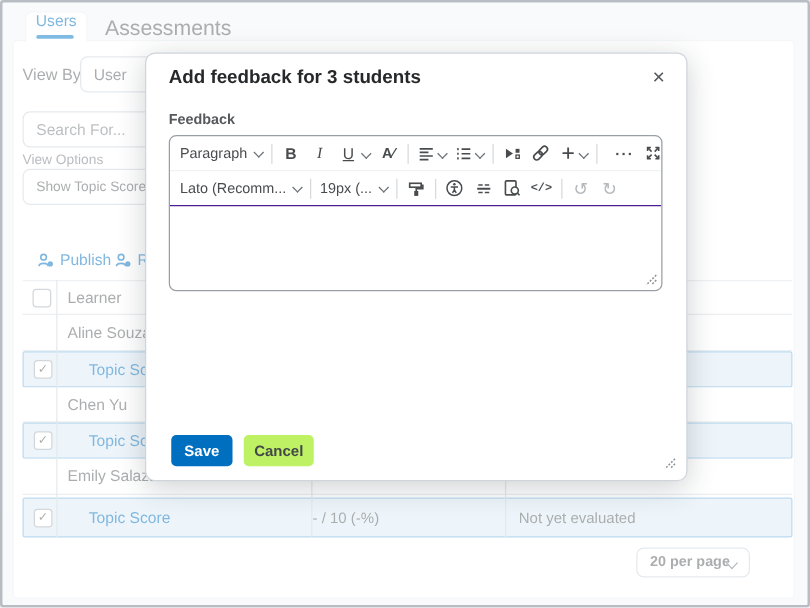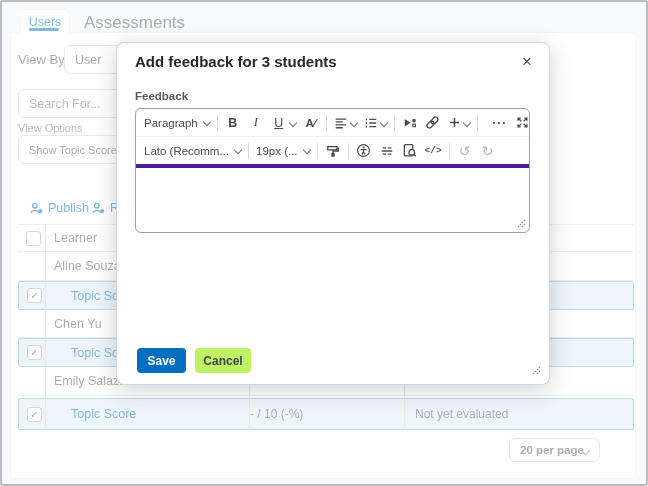--- a/index.html
+++ b/index.html
@@ -1,21 +1,21 @@
 <!DOCTYPE html>
 <html><head>
 <meta charset="utf-8">
 <style>
   html,body{margin:0;padding:0;background:#e9ebed;font-family:"Liberation Sans",sans-serif;}
   .screen{position:relative;width:648px;height:486px;box-sizing:border-box;border:2px solid #b7bdc3;border-radius:3px;background:#f2f4f6;overflow:hidden;}
   .page{position:absolute;inset:0;}
   .abs{position:absolute;}
   
   .card{position:absolute;left:8px;top:30px;width:626px;height:447px;background:#ffffff;border:1px solid #e9edf0;border-radius:4px;box-sizing:border-box;}
-  .tab-users{position:absolute;left:18px;top:7px;width:48px;height:24px;background:#fff;border:1px solid #e9edf0;border-bottom:none;border-radius:6px 6px 0 0;display:flex;align-items:center;justify-content:center;font-size:12.5px;color:#006fbf;}
+  .tab-users{position:absolute;left:18px;top:7px;width:48px;height:24px;background:#fff;border:1px solid #e9edf0;border-bottom:none;border-radius:6px 6px 0 0;display:flex;align-items:flex-start;justify-content:center;font-size:12.5px;color:#006fbf;}
   .tab-underline{position:absolute;left:27px;top:26px;width:30px;height:3px;background:#0076c8;border-radius:2px;}
   .tab-assessments{position:absolute;left:82px;top:11px;font-size:17px;color:#565a5c;}
   .lbl{color:#565a5c;font-size:13px;}
   .select{position:absolute;background:#fff;border:1px solid #ccd3d9;border-radius:6px;box-sizing:border-box;display:flex;align-items:center;padding:0 10px;font-size:12.5px;color:#565a5c;}
   .chev{display:inline-block;width:6px;height:6px;border-right:1.4px solid #6b7176;border-bottom:1.4px solid #6b7176;transform:rotate(45deg);}
   .sel-chev{position:absolute;right:10px;top:11px;}
   .placeholder{color:#797f84;}
   
   .action-link{position:absolute;display:flex;align-items:center;gap:5px;font-size:12.5px;color:#006fbf;}
   
@@ -33,21 +33,21 @@
   
   .dim{position:absolute;inset:0;background:rgba(255,255,255,0.5);z-index:5;}
   
   .modal{position:absolute;left:114px;top:40px;width:434px;height:343px;background:#fff;border:1px solid #cfd5da;border-radius:8px;box-shadow:0 5px 22px rgba(40,50,60,0.22);z-index:10;box-sizing:border-box;padding-left:23px;}
   .modal-title{position:absolute;left:18px;top:10px;font-size:15px;font-weight:bold;color:#26282a;}
   .modal-close{position:absolute;right:13px;top:6px;font-size:17px;color:#565a5c;cursor:pointer;line-height:1;padding:4px;}
   .field-label{position:absolute;left:18px;top:47px;font-size:11.5px;font-weight:bold;color:#565a5c;}
   .editor{position:absolute;left:18px;top:65px;width:395px;height:125px;border:1px solid #999fa5;border-radius:6px;box-sizing:border-box;background:#fff;overflow:hidden;}
   .tb-row{display:flex;align-items:center;height:27px;padding:0 8px;gap:7px;}
   .tb-row.r1{border-bottom:1px solid #f0f2f4;}
-  .tb-row.r2{border-bottom:4px solid #4c1d95;}
+  .tb-row.r2{border-bottom:1px solid #4c1d95;}
   .tb-dd{display:flex;align-items:center;gap:6px;font-size:11.5px;color:#494c4e;white-space:nowrap;}
   .tb-dd .chev{width:5px;height:5px;margin-bottom:2px;}
   .tb-sep{width:1px;height:16px;background:#d6dadd;flex:0 0 1px;}
   .tb-btn{display:flex;align-items:center;justify-content:center;min-width:16px;height:20px;color:#494c4e;font-size:12.5px;}
   .tb-b{font-weight:bold;}
   .tb-i{font-style:italic;font-family:"Liberation Serif",serif;}
   .tb-u{text-decoration:underline;}
   .tb-group{display:flex;align-items:center;gap:3px;}
   .tb-spacer{flex:1;}
   .tb-more{letter-spacing:1px;font-weight:bold;color:#494c4e;font-size:12px;}

